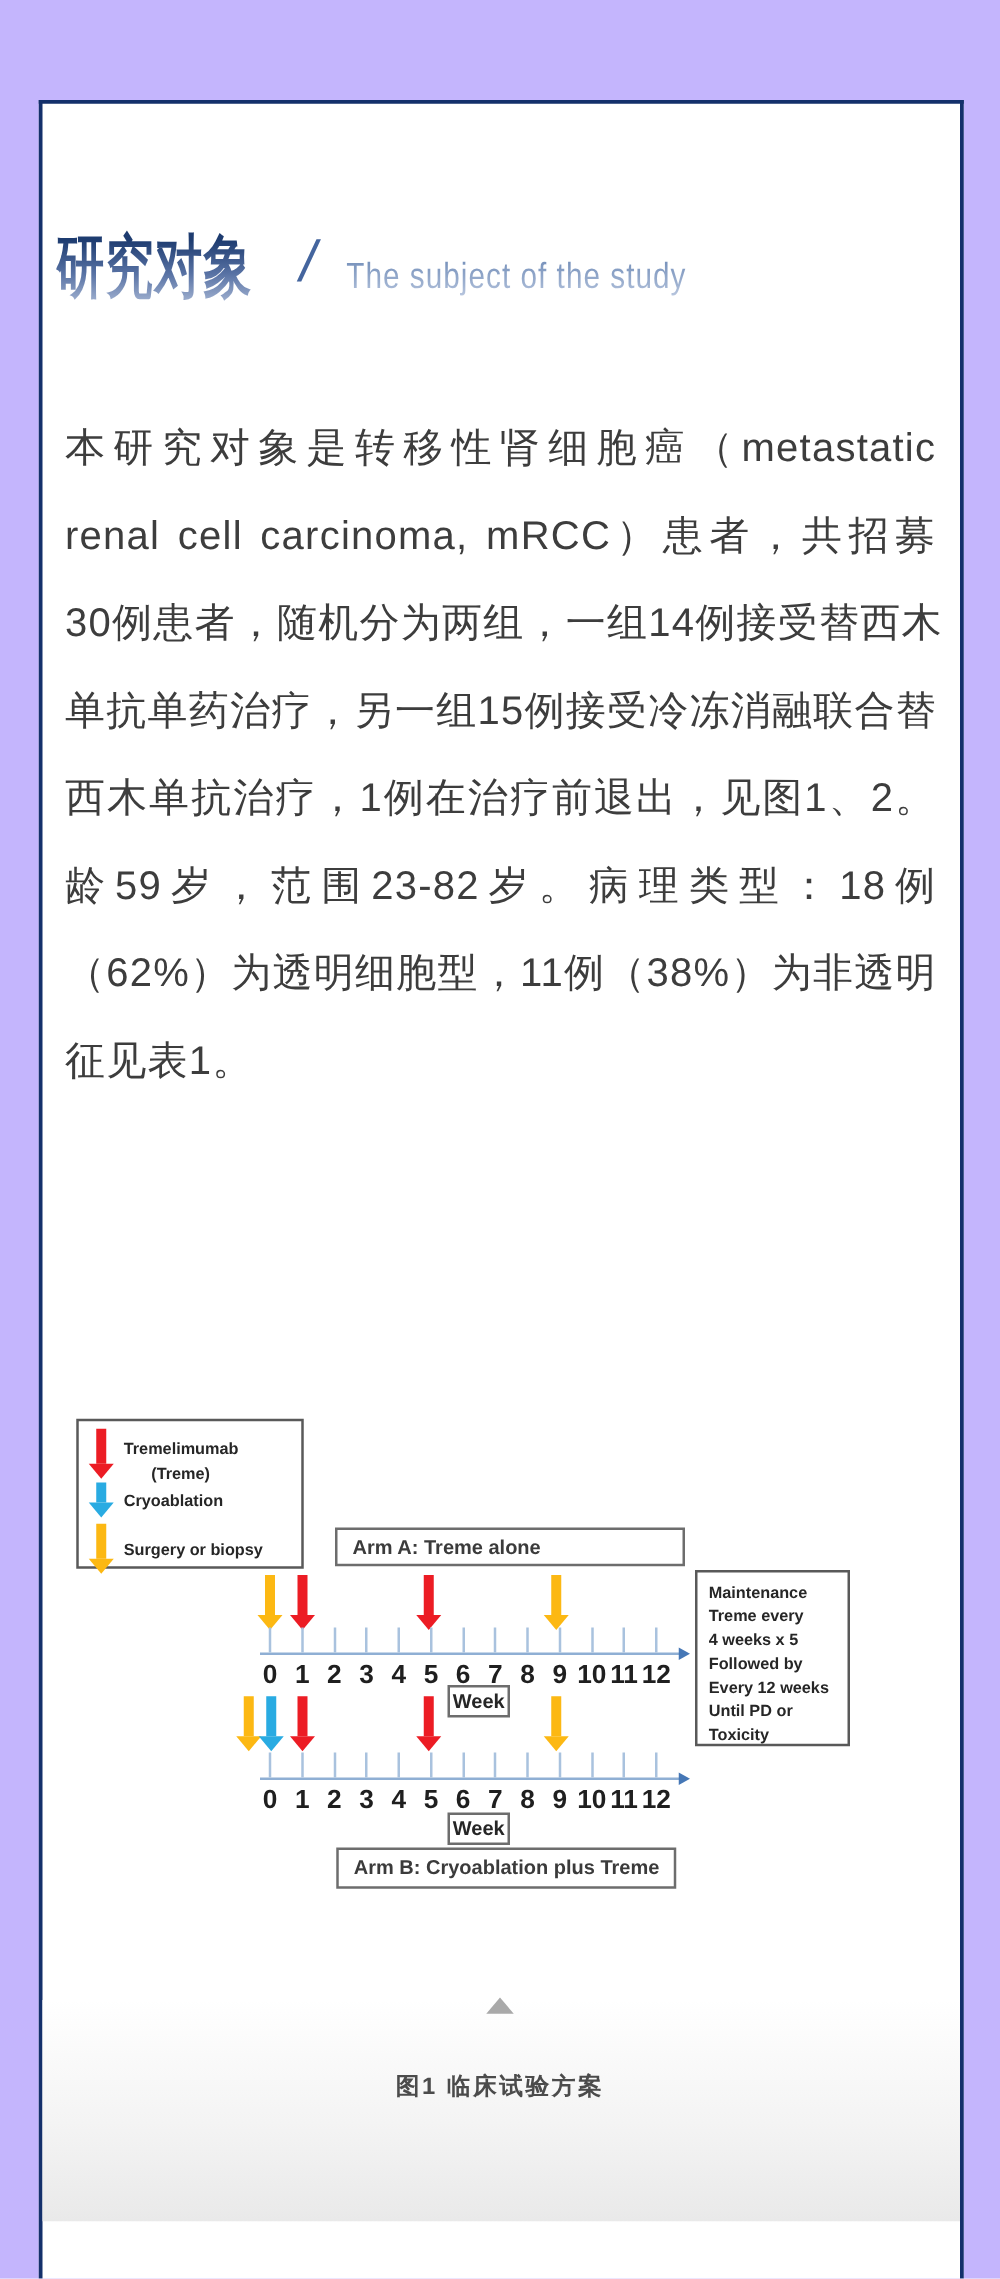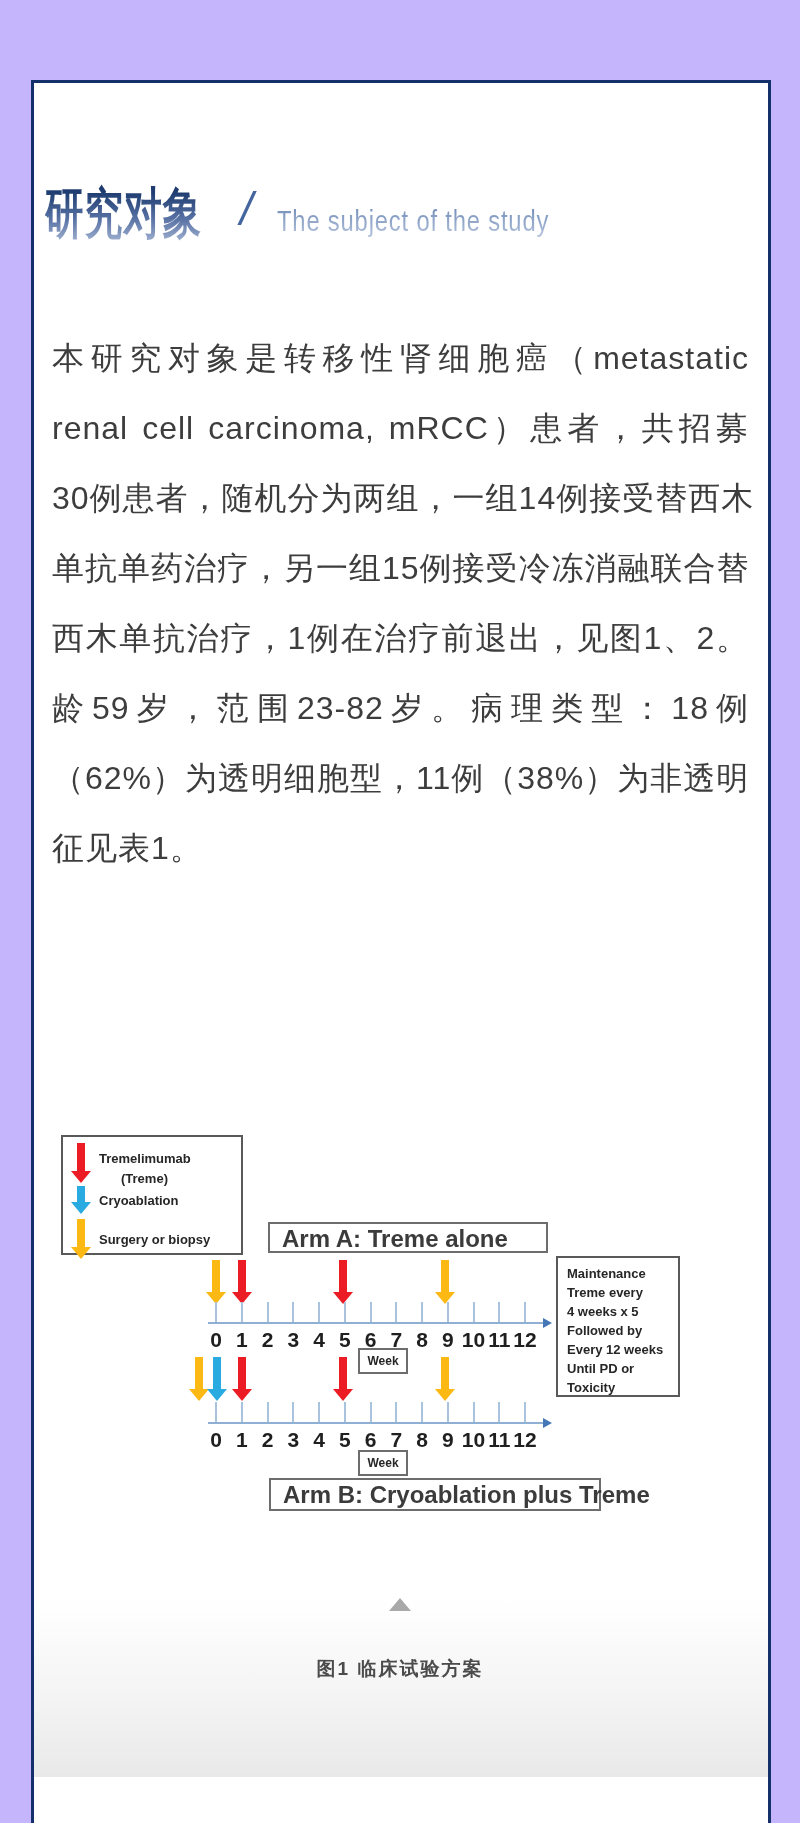--- a/index.html
+++ b/index.html
@@ -28,28 +28,28 @@
   .paragraph{position:absolute;left:52px;top:323px;width:697px;color:#3d3d3d;}
   .pline{font-size:32px;line-height:70px;height:70px;letter-spacing:1px;white-space:nowrap;
          text-align:justify;text-align-last:justify;overflow:visible;}
   .pline.last{text-align-last:left;}
 
   
   .fbox{position:absolute;background:#ffffff;border:2px solid #6d6d6d;box-sizing:border-box;color:#3b3b3b;}
   .legend-box{left:61px;top:1135px;width:182px;height:120px;border-color:#595959;}
   .legend-text{position:absolute;font-size:13px;font-weight:bold;color:#262626;white-space:nowrap;}
   .armA-box{left:268px;top:1222px;width:280px;height:31px;}
-  .armB-box{left:269px;top:1478px;width:332px;height:33px;text-align:right;}
-  .arm-label{font-size:24px;font-weight:bold;line-height:29px;padding-left:12px;color:#3b3b3b;white-space:nowrap;}
+  .armB-box{left:269px;top:1478px;width:272px;height:33px;}
+  .arm-label{font-size:16px;font-weight:bold;line-height:29px;padding-left:12px;color:#3b3b3b;white-space:nowrap;}
   .maint-box{left:556px;top:1256px;width:124px;height:141px;border-color:#595959;padding:6px 0 0 9px;}
   .maint-line{font-size:13px;font-weight:bold;line-height:19px;color:#262626;white-space:nowrap;}
   .week-box{width:50px;height:26px;text-align:center;}
   .weekA-box{left:358px;top:1348px;}
   .weekB-box{left:358px;top:1450px;}
-  .week-label{font-size:12px;font-weight:bold;line-height:23px;color:#262626;}
+  .week-label{font-size:16px;font-weight:bold;line-height:23px;color:#262626;}
 
   
   .axis{position:absolute;left:0;top:0;width:800px;height:52px;}
   .axis-line{position:absolute;left:208px;top:20px;width:336px;height:2px;background:#8fafd4;}
   .axis-head{position:absolute;left:543px;top:16px;width:0;height:0;
              border-left:9px solid #4577b6;border-top:5px solid transparent;border-bottom:5px solid transparent;}
   .tick{position:absolute;top:0;width:2px;height:20px;background:#a9c2de;}
   .wknum{position:absolute;top:26px;width:30px;text-align:center;font-size:21px;font-weight:bold;color:#1f1f1f;}
 
   

